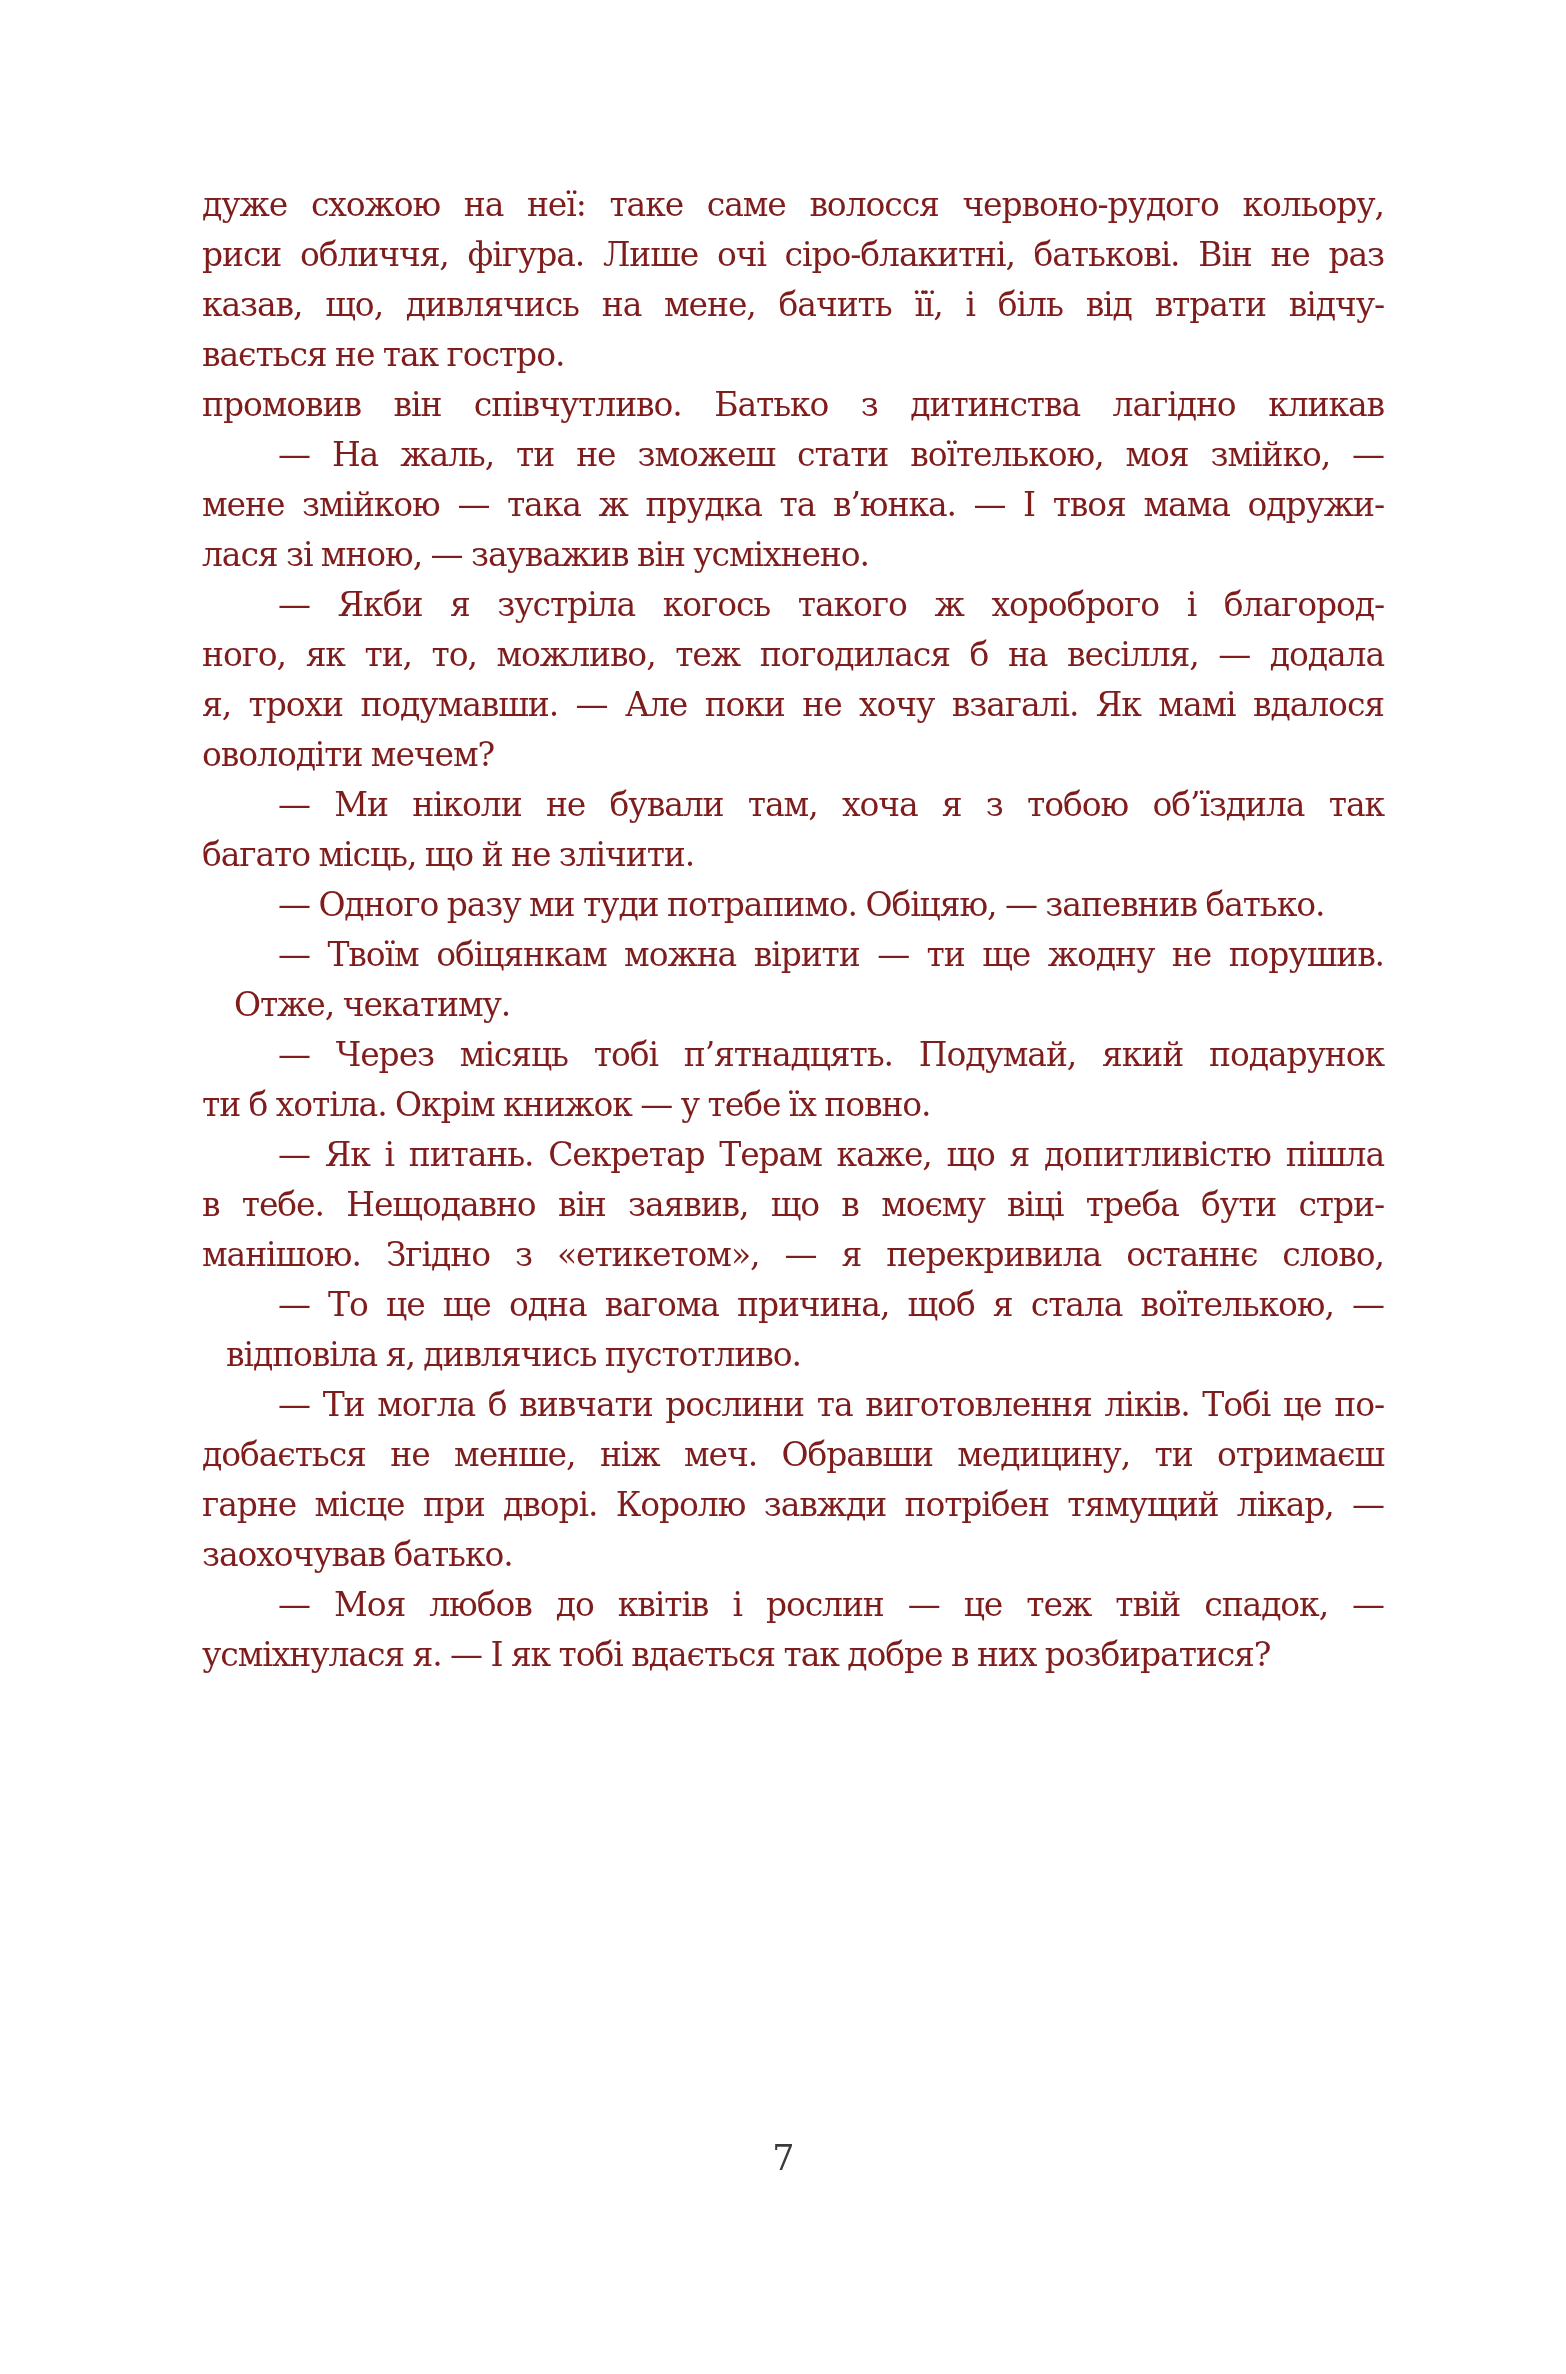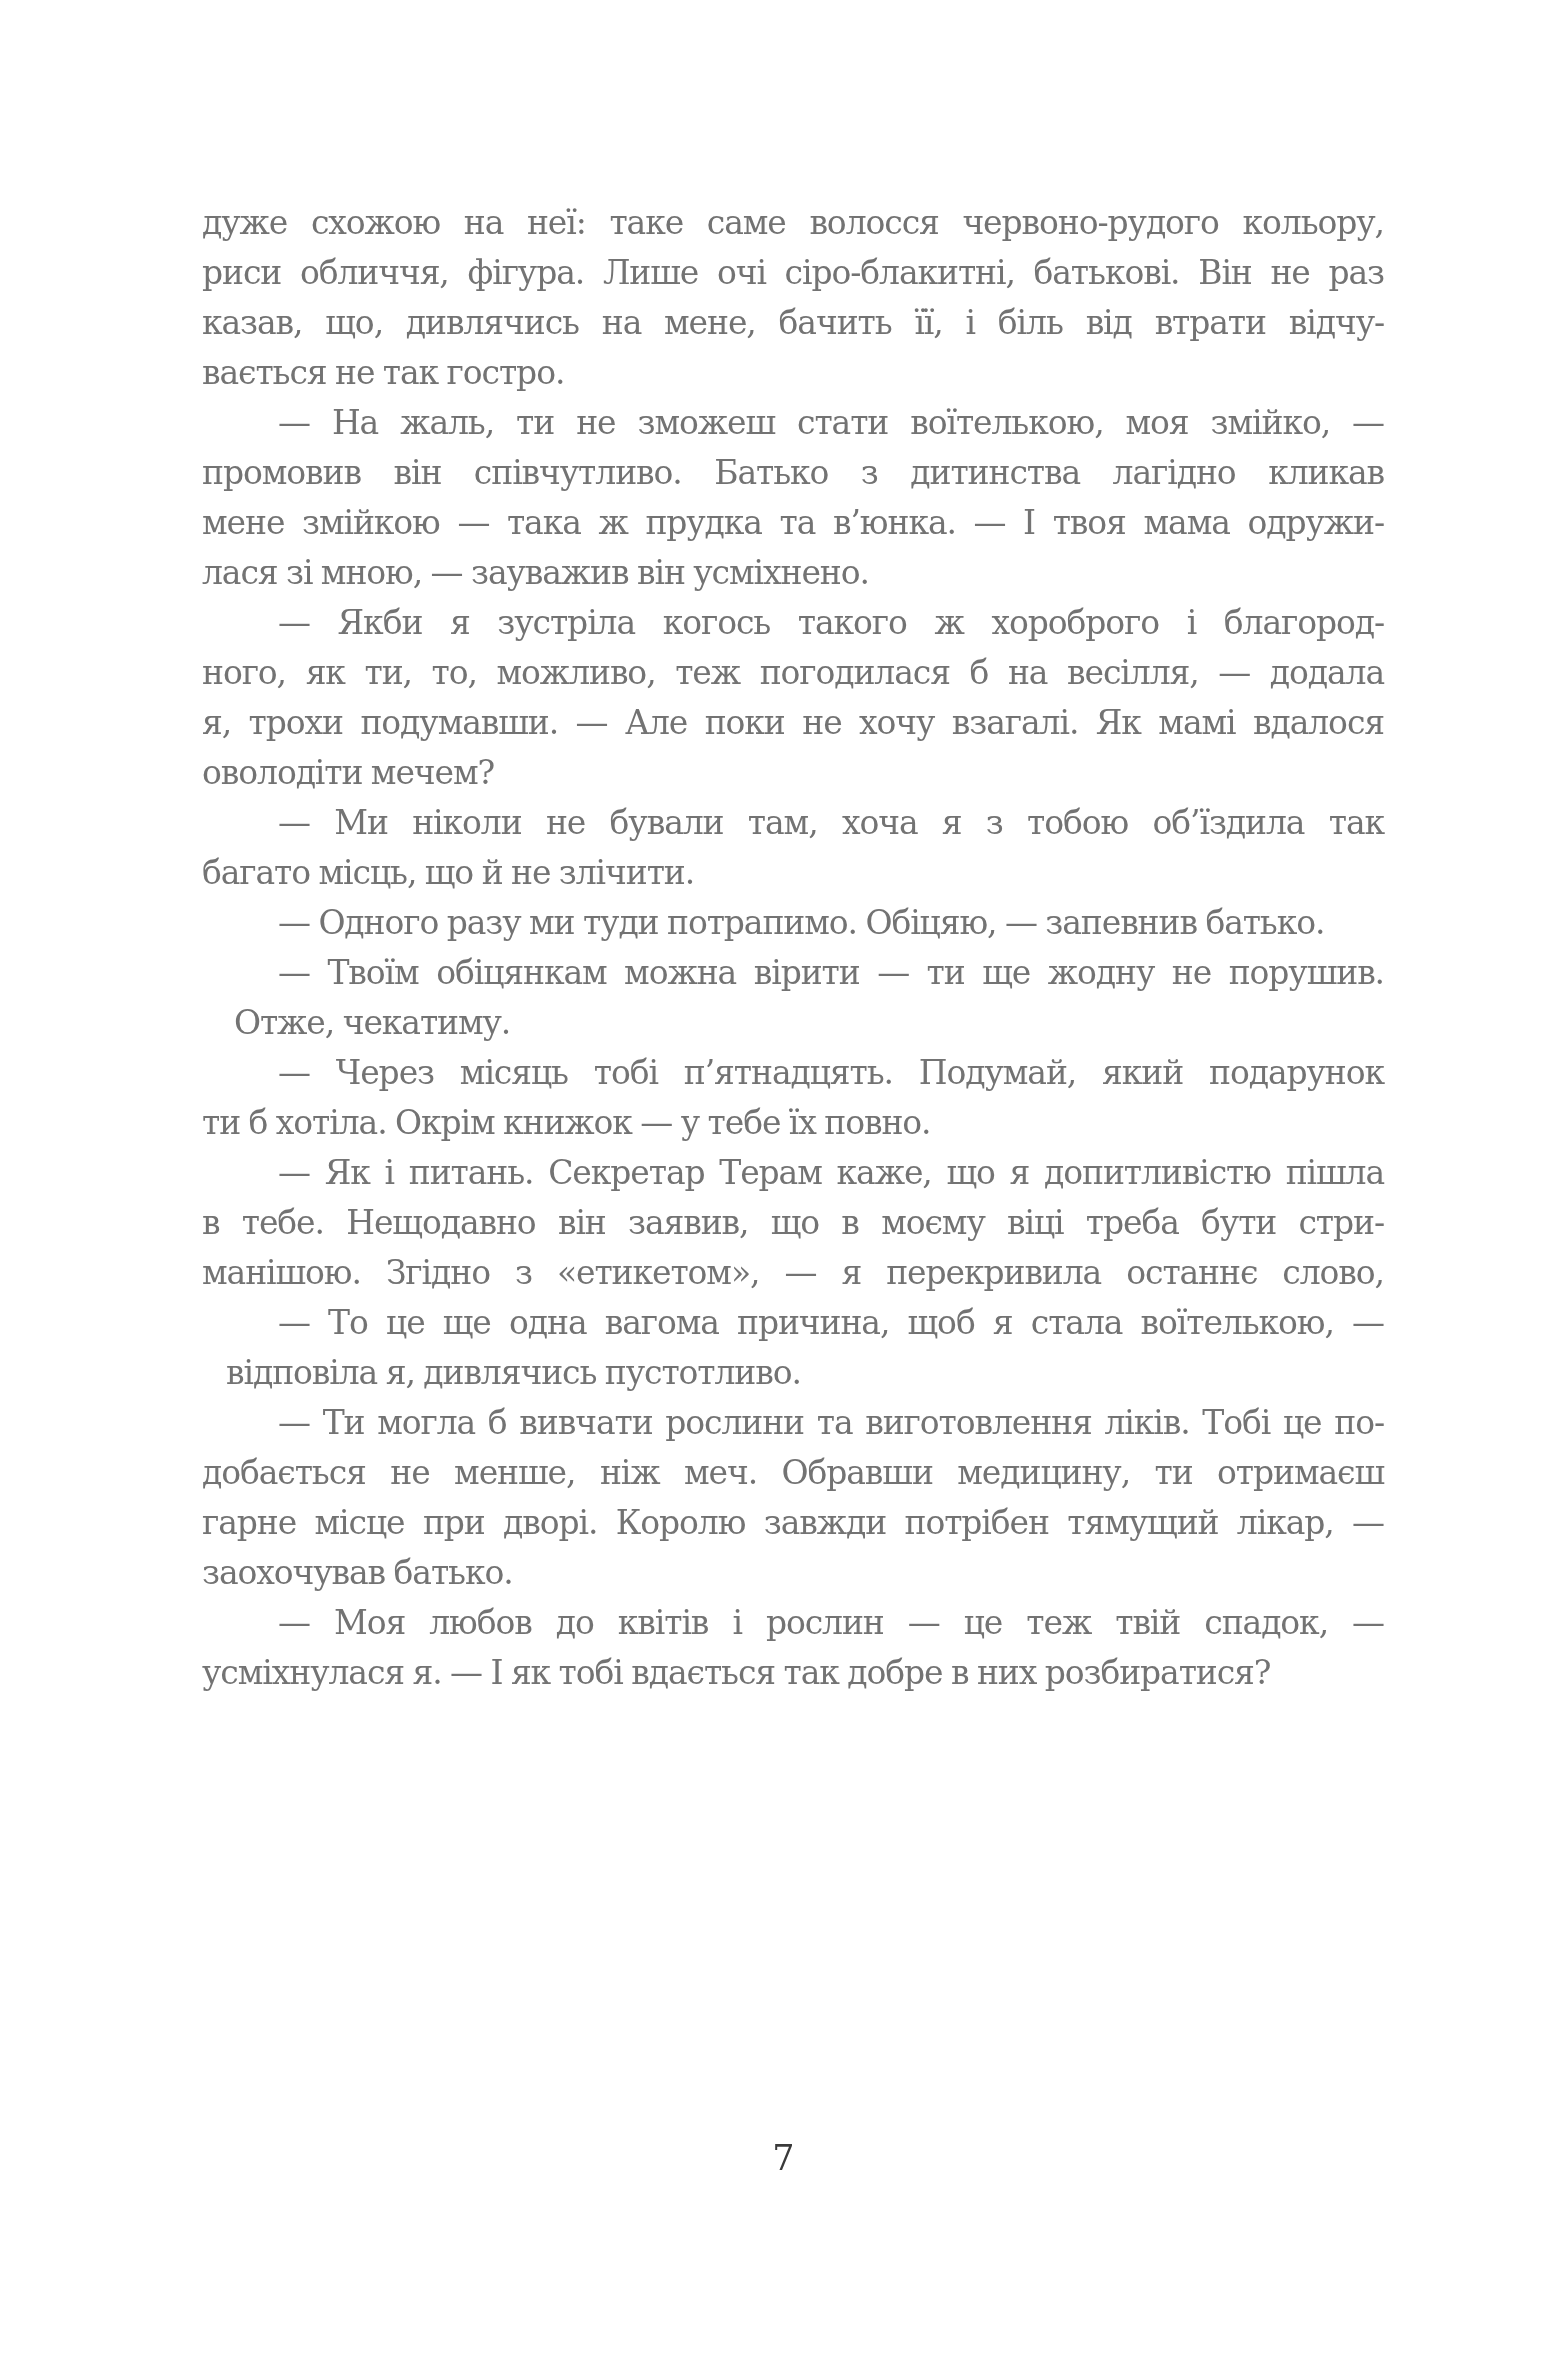--- a/index.html
+++ b/index.html
@@ -9,23 +9,23 @@
     }
     body {
       width: 1567px;
       height: 2375px;
       position: relative;
       overflow: hidden;
     }
     .page {
       position: absolute;
       left: 202px;
-      top: 198px;
+      top: 180px;
       width: 1182px;
-      color: #737373;
+      color: #7f1d1d;
       font-family: "DejaVu Serif", "Liberation Serif", serif;
       font-size: 33px;
       line-height: 50px;
       letter-spacing: -1.1px;
       word-spacing: -0.9px;
     }
     .para {
       margin: 0;
       text-align: justify;
       text-align-last: left;
@@ -59,22 +59,22 @@
 <body>
 
 <div class="page" id="page-body">
     <p class="para">
       <span class="line" style="text-indent: 0px; display: block;">дуже схожою на неї: таке саме волосся червоно-рудого кольору,</span>
       <span class="line" style="text-indent: 0px; display: block;">риси обличчя, фігура. Лише очі сіро-блакитні, батькові. Він не раз</span>
       <span class="line" style="text-indent: 0px; display: block;">казав, що, дивлячись на мене, бачить її, і біль від втрати відчу-</span>
       <span class="line last" style="text-indent: 0px; display: block;">вається не так гостро.</span>
     </p>
     <p class="para indent">
+      <span class="line" style="text-indent: 0px; display: block;">промовив він співчутливо. Батько з дитинства лагідно кликав</span>
       <span class="line" style="text-indent: 76px; display: block;">— На жаль, ти не зможеш стати воїтелькою, моя змійко, —</span>
-      <span class="line" style="text-indent: 0px; display: block;">промовив він співчутливо. Батько з дитинства лагідно кликав</span>
       <span class="line" style="text-indent: 0px; display: block;">мене змійкою — така ж прудка та в’юнка. — І твоя мама одружи-</span>
       <span class="line last" style="text-indent: 0px; display: block;">лася зі мною, — зауважив він усміхнено.</span>
     </p>
     <p class="para indent">
       <span class="line" style="text-indent: 76px; display: block;">— Якби я зустріла когось такого ж хороброго і благород-</span>
       <span class="line" style="text-indent: 0px; display: block;">ного, як ти, то, можливо, теж погодилася б на весілля, — додала</span>
       <span class="line" style="text-indent: 0px; display: block;">я, трохи подумавши. — Але поки не хочу взагалі. Як мамі вдалося</span>
       <span class="line last" style="text-indent: 0px; display: block;">оволодіти мечем?</span>
     </p>
     <p class="para indent">

